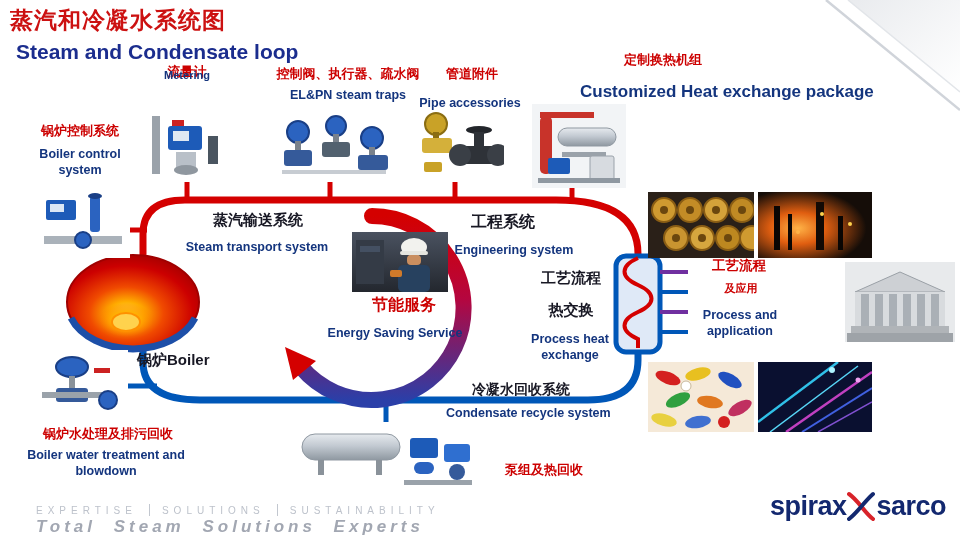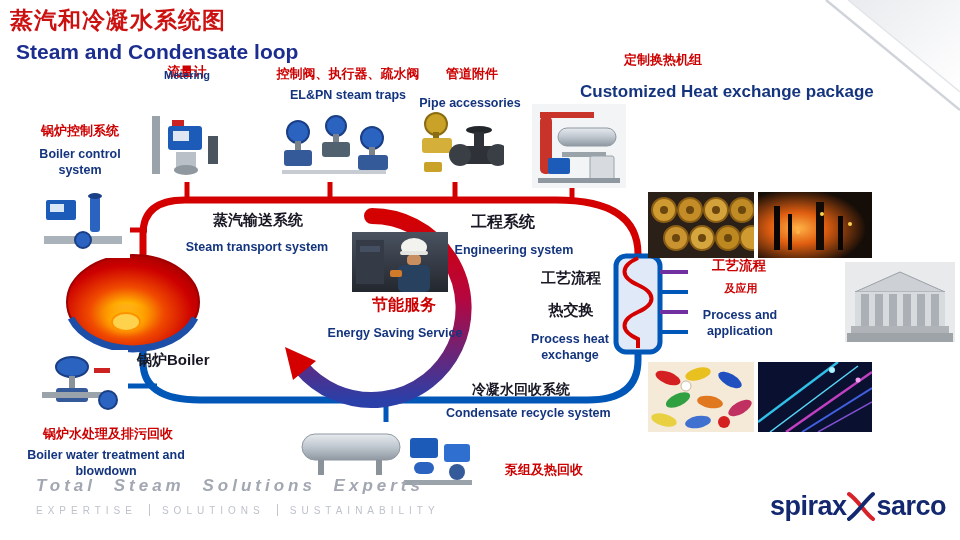--- a/index.html
+++ b/index.html
@@ -12,21 +12,21 @@
   .title-en { font-size:21px; font-weight:700; color:#1b2d8e; }
   .zh-red  { color:#cc0000; font-weight:700; font-size:13px; text-align:center; }
   .zh-red-lg { color:#cc0000; font-weight:700; font-size:16px; text-align:center; }
   .zh-dark { color:#181824; font-weight:700; font-size:15px; text-align:center; }
   .en-navy { color:#14357e; font-weight:700; font-size:12.5px; text-align:center; line-height:1.3; }
   .nowrap { white-space:nowrap; }
   .img-box { position:absolute; }
   .img-box svg { display:block; }
   #footer-tagline {
     font-size:17px; font-weight:700; font-style:italic; color:#a2a7b2;
-    letter-spacing:4px; word-spacing:9px;
+    letter-spacing:4px; word-spacing:9px;margin-top:41px;
   }
   #footer-values { display:flex; align-items:center; }
   #footer-values span.word {
     font-size:10px; color:#bdc2cb; letter-spacing:5px; font-weight:400;
   }
   .footer-divider {
     display:inline-block; width:0; height:12px; border-left:1.5px solid #c2c7cf; margin:0 12px;
   }
   #logo { display:flex; align-items:center; }
   .logo-text { font-size:27px; font-weight:700; color:#13286f; letter-spacing:-0.5px; }

